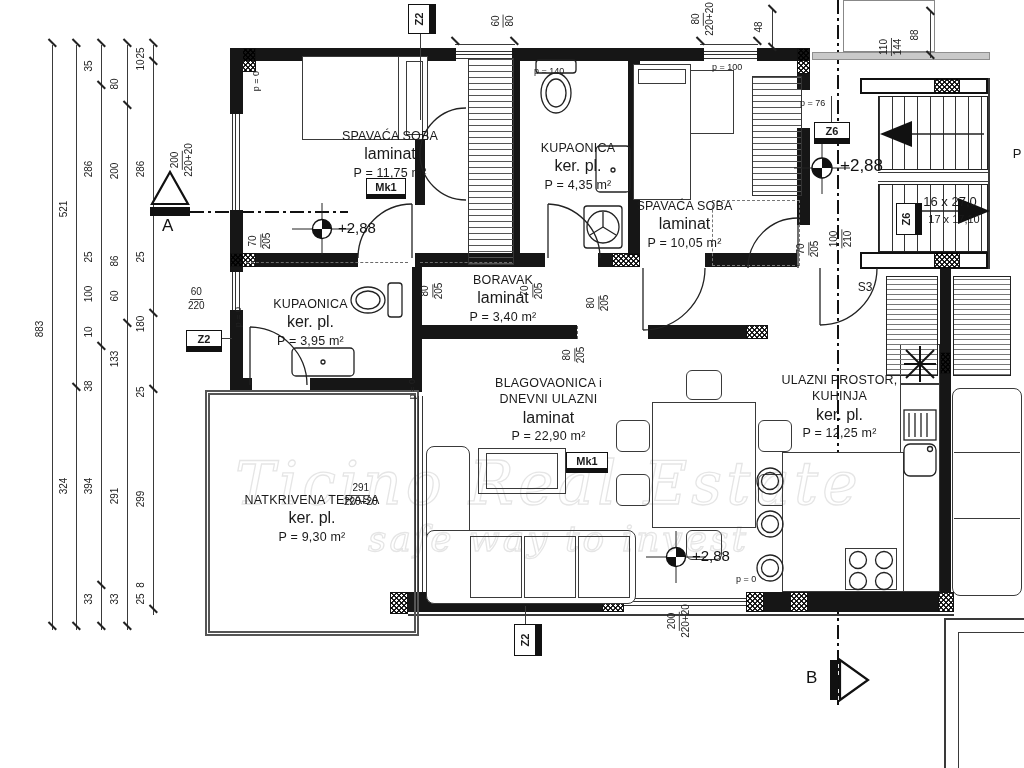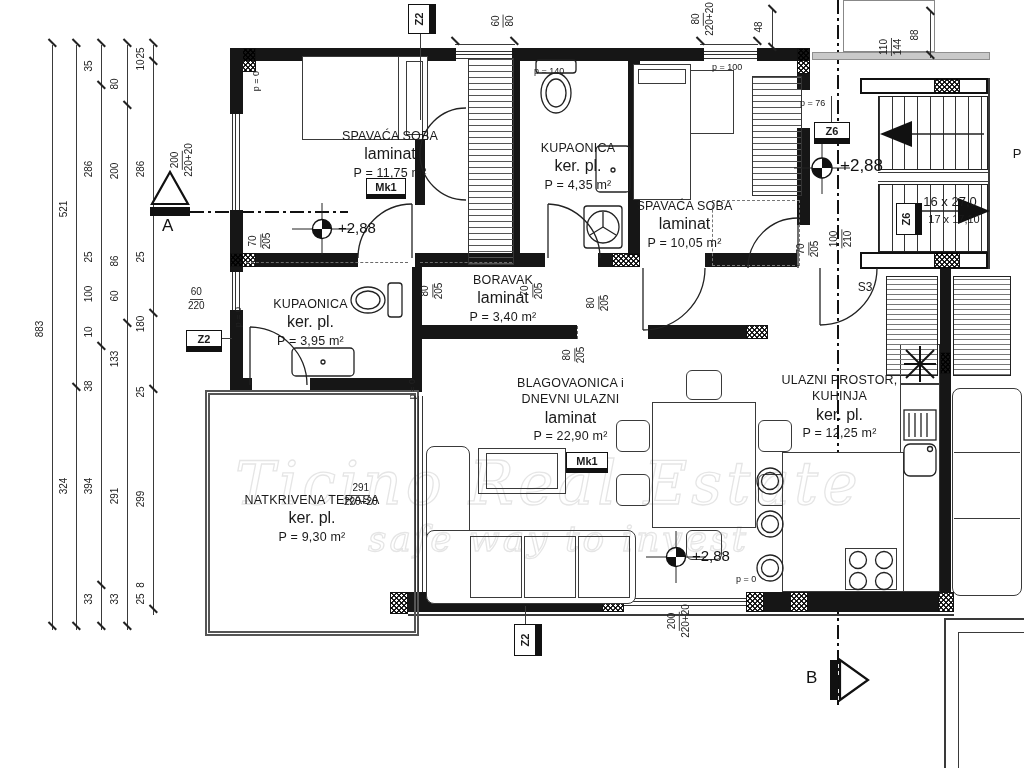--- a/index.html
+++ b/index.html
@@ -330,21 +330,21 @@
   <div class="lbl" style="left:448px;top:272px;width:110px">
     <div class="rname">BORAVAK</div>
     <div class="rsub">laminat</div>
     <div class="rname">P = 3,40 m²</div>
   </div>
   <div class="lbl" style="left:248px;top:296px;width:125px">
     <div class="rname">KUPAONICA</div>
     <div class="rsub">ker. pl.</div>
     <div class="rname">P = 3,95 m²</div>
   </div>
-  <div class="lbl" style="left:478px;top:375px;width:185px">
+  <div class="lbl" style="left:456px;top:375px;width:185px">
     <div class="rname">BLAGOVAONICA i</div>
     <div class="rname">DNEVNI ULAZNI</div>
     <div class="rsub">laminat</div>
     <div class="rname">P = 22,90 m²</div>
   </div>
   <div class="lbl" style="left:222px;top:492px;width:180px">
     <div class="rname">NATKRIVENA TERASA</div>
     <div class="rsub">ker. pl.</div>
     <div class="rname">P = 9,30 m²</div>
   </div>

